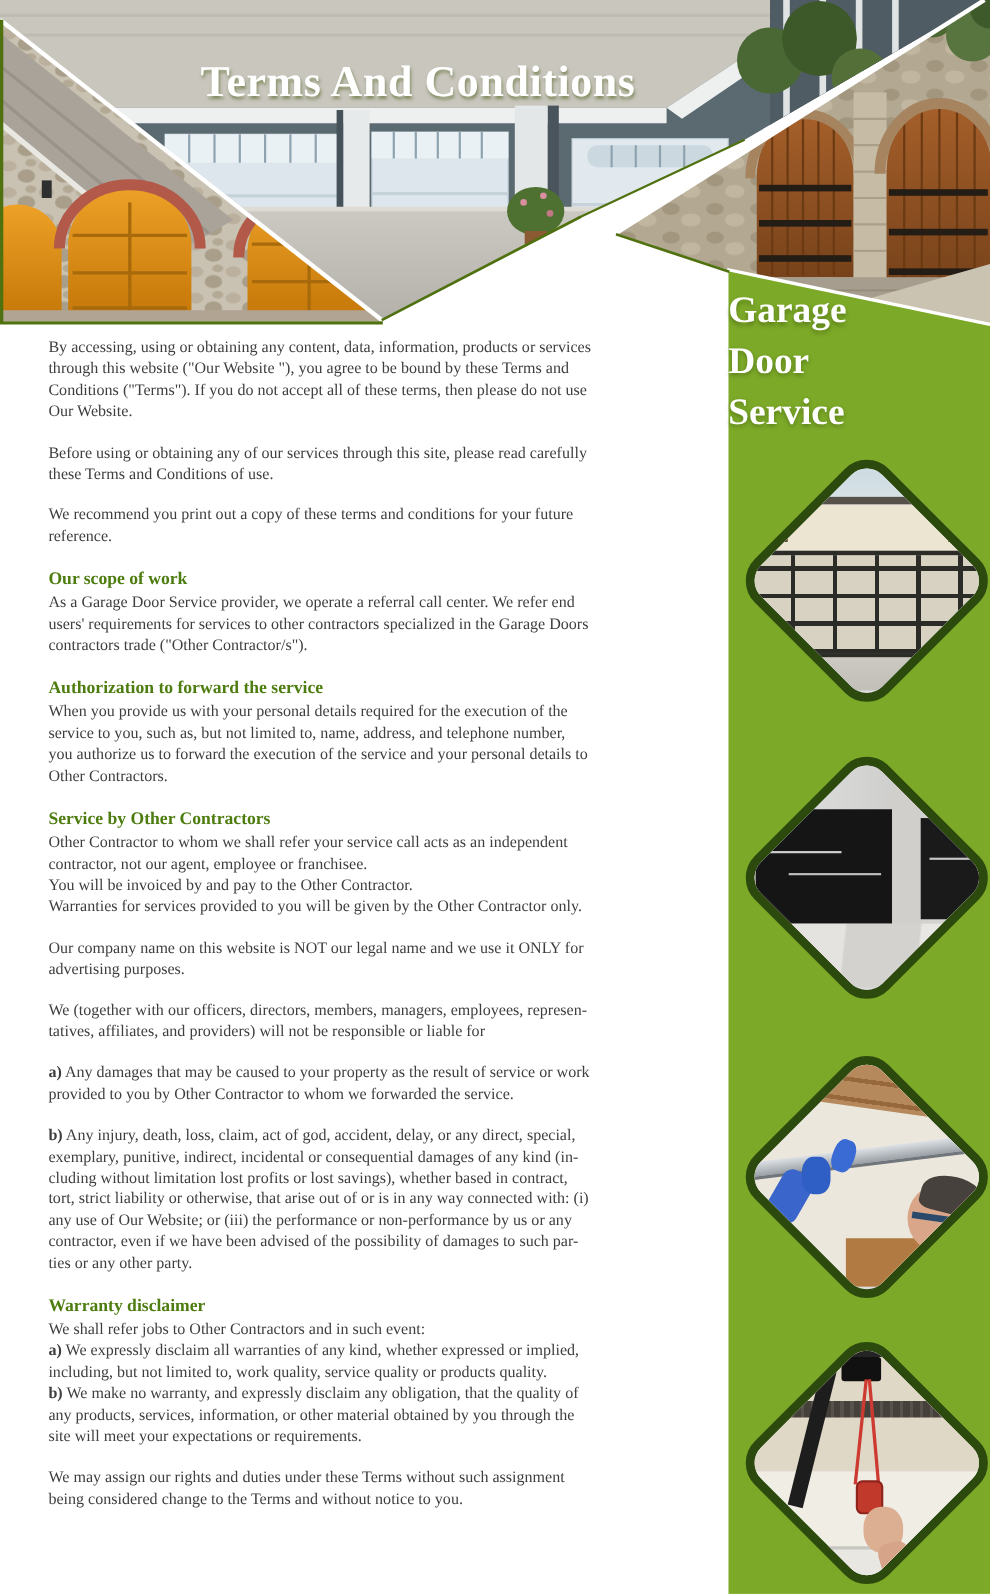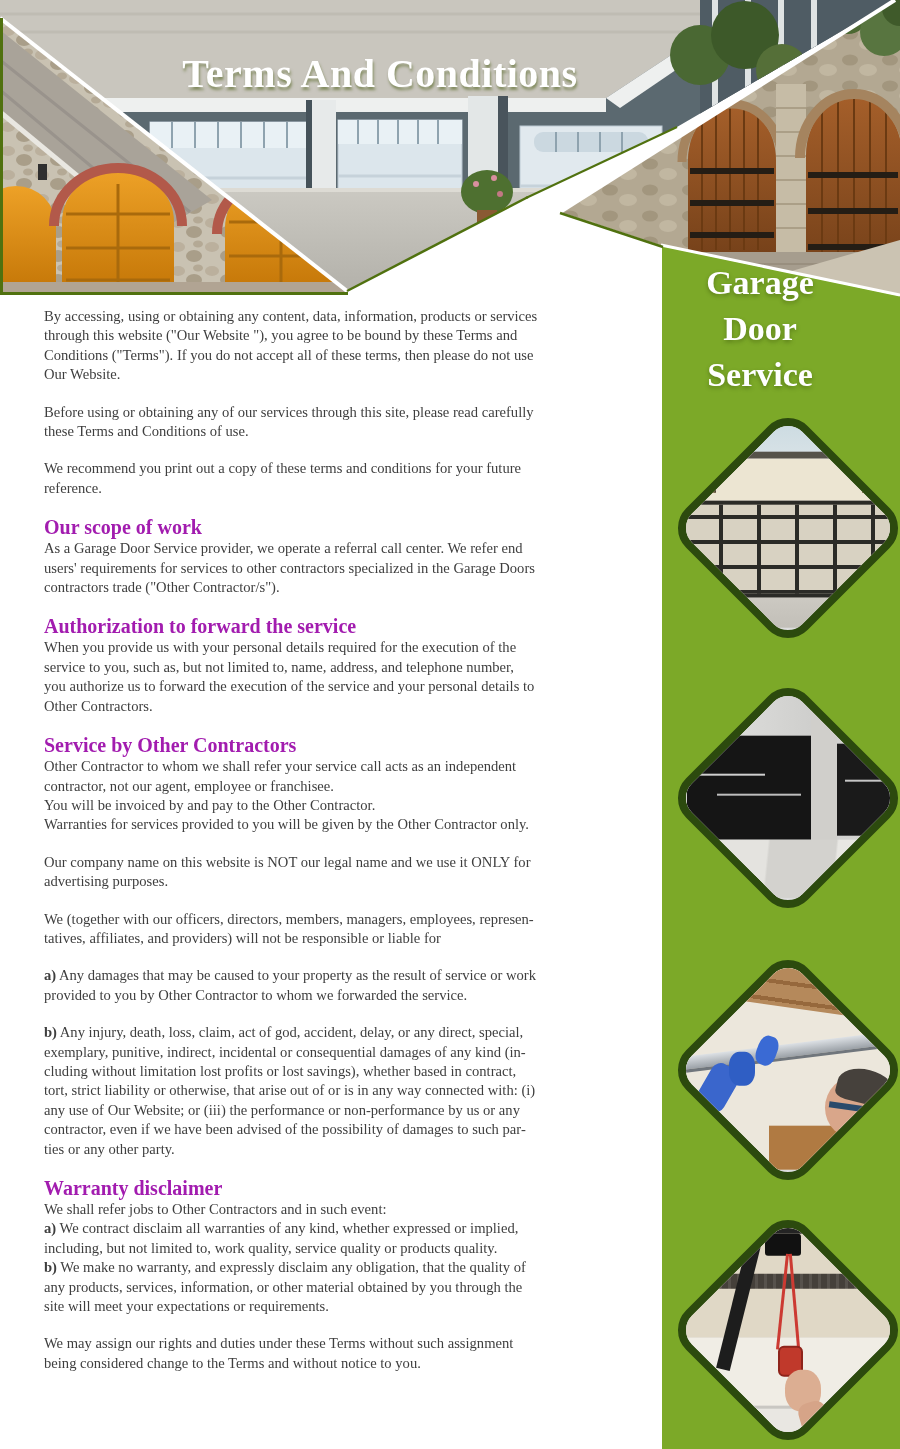--- a/index.html
+++ b/index.html
@@ -1,34 +1,34 @@
 <!DOCTYPE html>
 <html><head>
 <meta charset="utf-8">
 <style>
   html,body{margin:0;padding:0;background:#fff;}
   .page{position:relative;width:900px;height:1449px;overflow:hidden;background:#ffffff;
         font-family:Liberation Serif, serif;}
   
   .green-col{position:absolute;left:662px;top:0;width:238px;height:1449px;background:#7CA928;
              clip-path:polygon(0 246px,100% 296px,100% 100%,0 100%);}
-  .sidebar-title{position:absolute;left:662px;top:260px;width:196px;margin:0;text-align:center;
+  .sidebar-title{position:absolute;left:662px;top:260px;width:196px;margin:0;
                  font-size:34px;line-height:46px;font-weight:bold;color:#fff;white-space:pre-line;
                  text-shadow:0 2px 4px rgba(40,60,5,.4);z-index:6;}
   
   .hero{position:absolute;left:0;top:0;width:900px;height:360px;z-index:4;}
   .page-title{position:absolute;left:80px;top:50px;width:600px;margin:0;text-align:center;
               font-size:40px;font-weight:bold;color:#ffffff;letter-spacing:.5px;z-index:5;
               text-shadow:1px 3px 3px rgba(70,90,15,.55);}
   
   .terms-col{position:absolute;left:44px;top:300px;width:616px;padding-top:7px;z-index:3;
              color:#3e3e3e;font-size:14.6px;line-height:19.4px;}
   .par{margin:0 0 18px;white-space:pre-line;}
   .par b{font-weight:bold;}
-  .sec-h{margin:19px 0 2px;font-size:20px;line-height:20px;font-weight:bold;color:#a21caf;}
+  .sec-h{margin:19px 0 2px;font-size:16px;line-height:20px;font-weight:bold;color:#4d7c0f;}
   
   .diamond{position:absolute;left:702px;width:156px;height:156px;transform:rotate(45deg);
            border:8px solid #2c4a0e;border-radius:28px;overflow:hidden;background:#ddd;z-index:7;}
   .d1{top:442px;} .d2{top:712px;} .d3{top:984px;} .d4{top:1244px;}
   .d-inner{position:absolute;left:-41px;top:-41px;width:222px;height:222px;transform:rotate(-45deg);}
   .d-inner div{position:absolute;}
   
   .p1-sky{left:0;top:0;width:222px;height:52px;background:linear-gradient(#c6d8e0,#d8e2e6);}
   .p1-eave{left:0;top:46px;width:222px;height:7px;background:#565249;}
   .p1-wall{left:0;top:53px;width:222px;height:42px;background:#ece5d2;}
@@ -331,21 +331,21 @@
 provided to you by Other Contractor to whom we forwarded the service.</span></p>
       <p class="par"><b>b)</b><span> Any injury, death, loss, claim, act of god, accident, delay, or any direct, special,
 exemplary, punitive, indirect, incidental or consequential damages of any kind (in-
 cluding without limitation lost profits or lost savings), whether based in contract,
 tort, strict liability or otherwise, that arise out of or is in any way connected with: (i)
 any use of Our Website; or (iii) the performance or non-performance by us or any
 contractor, even if we have been advised of the possibility of damages to such par-
 ties or any other party.</span></p>
       <h3 class="sec-h">Warranty disclaimer</h3>
       <p class="par"><span>We shall refer jobs to Other Contractors and in such event:
-</span><b>a)</b><span> We contract disclaim all warranties of any kind, whether expressed or implied,
+</span><b>a)</b><span> We expressly disclaim all warranties of any kind, whether expressed or implied,
 including, but not limited to, work quality, service quality or products quality.
 </span><b>b)</b><span> We make no warranty, and expressly disclaim any obligation, that the quality of
 any products, services, information, or other material obtained by you through the
 site will meet your expectations or requirements.</span></p>
       <p class="par"><span>We may assign our rights and duties under these Terms without such assignment
 being considered change to the Terms and without notice to you.</span></p>
     </div>
 
   <div class="diamond d1">
     <div class="d-inner">

